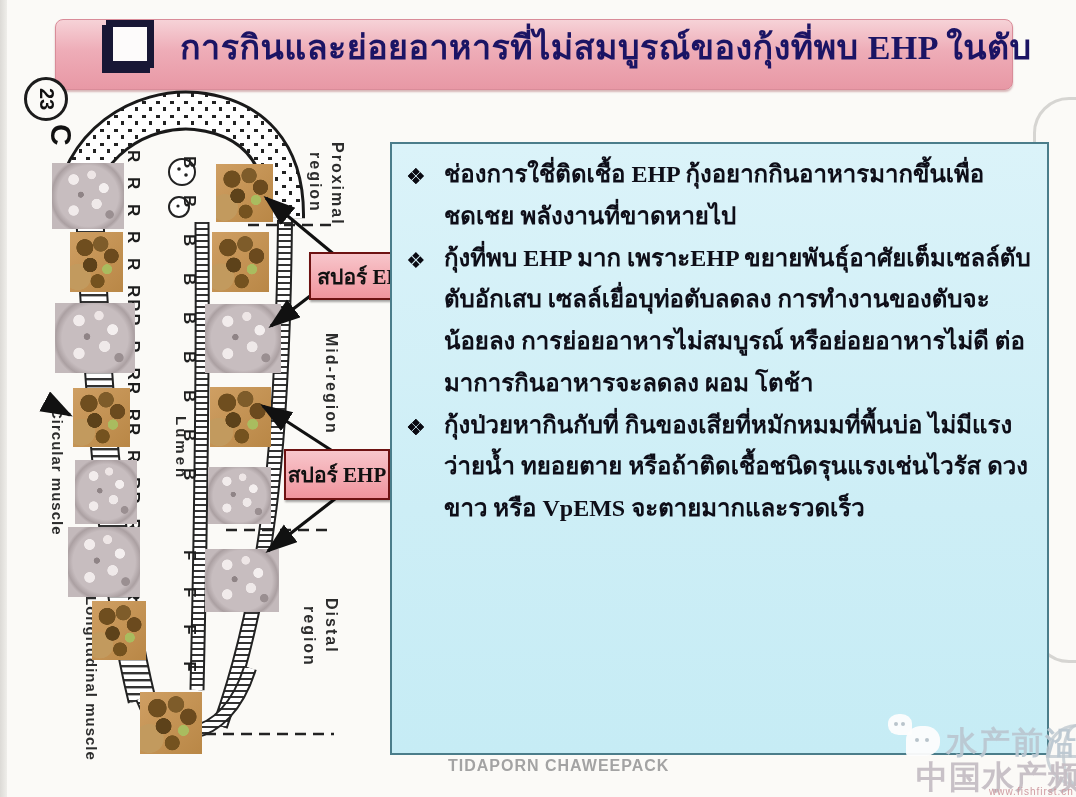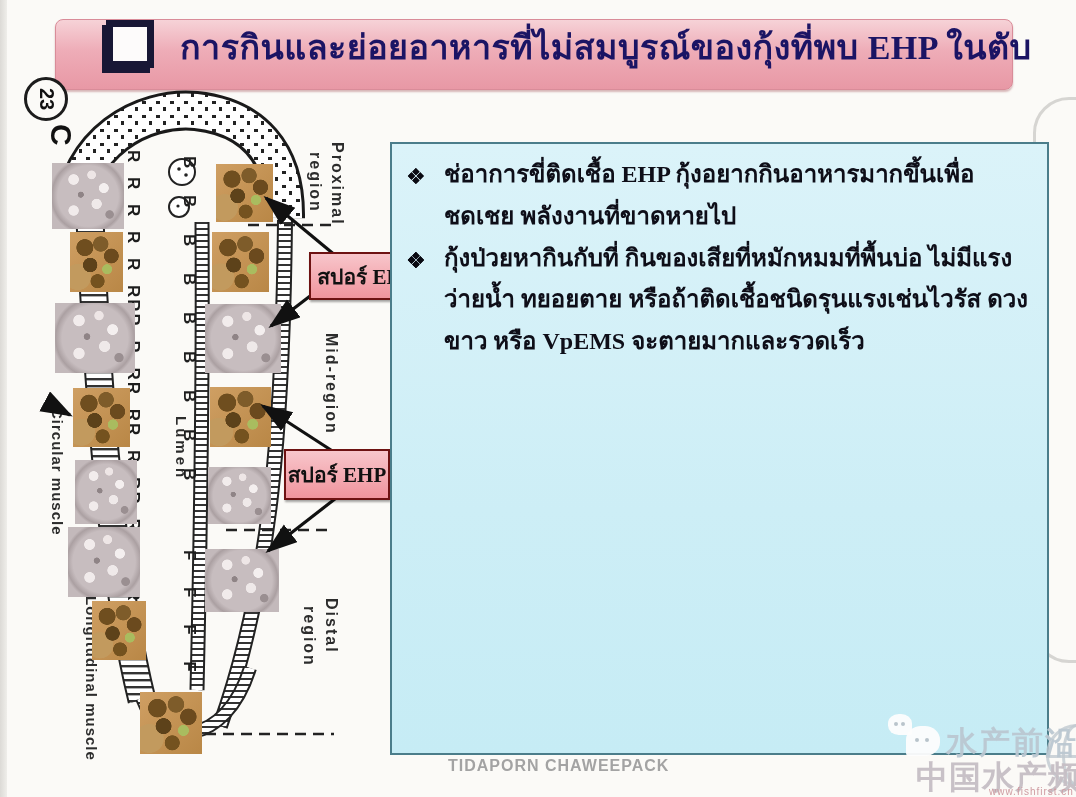--- a/index.html
+++ b/index.html
@@ -217,24 +217,25 @@
     <span>สปอร์ EHP</span>
   </div>
 
   <div class="content-box">
     <ul class="bullet-list">
       <li class="bullet-item">
         <span class="bullet-glyph">❖</span>
       </li>
       <li class="bullet-item">
         <span class="bullet-glyph">❖</span>
-        <span>ช่อาการขี่ติดเชื้อ EHP กุ้งอยากกินอาหารมากขึ้นเพื่อชดเชย พลังงานที่ขาดหายไป</span>
-      </li>
-      <li class="bullet-item">
-        <span class="bullet-glyph">❖</span>
+        <span>ช่องการใชี่ติดเชื้อ EHP กุ้งอยากกินอาหารมากขึ้นเพื่อชดเชย พลังงานที่ขาดหายไป</span>
+      </li>
+      <li class="bullet-item">
+        <span class="bullet-glyph">❖</span>
+        <span>กุ้งที่พบ EHP มาก เพราะEHP ขยายพันธุ์อาศัยเต็มเซลล์ตับ ตับอักเสบ เซลล์เยื่อบุท่อตับลดลง การทำงานของตับจะน้อยลง การย่อยอาหารไม่สมบูรณ์ หรือย่อยอาหารไม่ดี ต่อมาการกินอาหารจะลดลง ผอม โตช้า</span>
       </li>
       <li class="bullet-item">
         <span class="bullet-glyph">❖</span>
       </li>
       <li class="bullet-item">
         <span class="bullet-glyph">❖</span>
       </li>
       <li class="bullet-item">
         <span class="bullet-glyph">❖</span>
         <span>กุ้งป่วยหากินกับที่ กินของเสียที่หมักหมมที่พื้นบ่อ ไม่มีแรงว่ายน้ำ ทยอยตาย หรือถ้าติดเชื้อชนิดรุนแรงเช่นไวรัส ดวงขาว หรือ VpEMS จะตายมากและรวดเร็ว</span>

